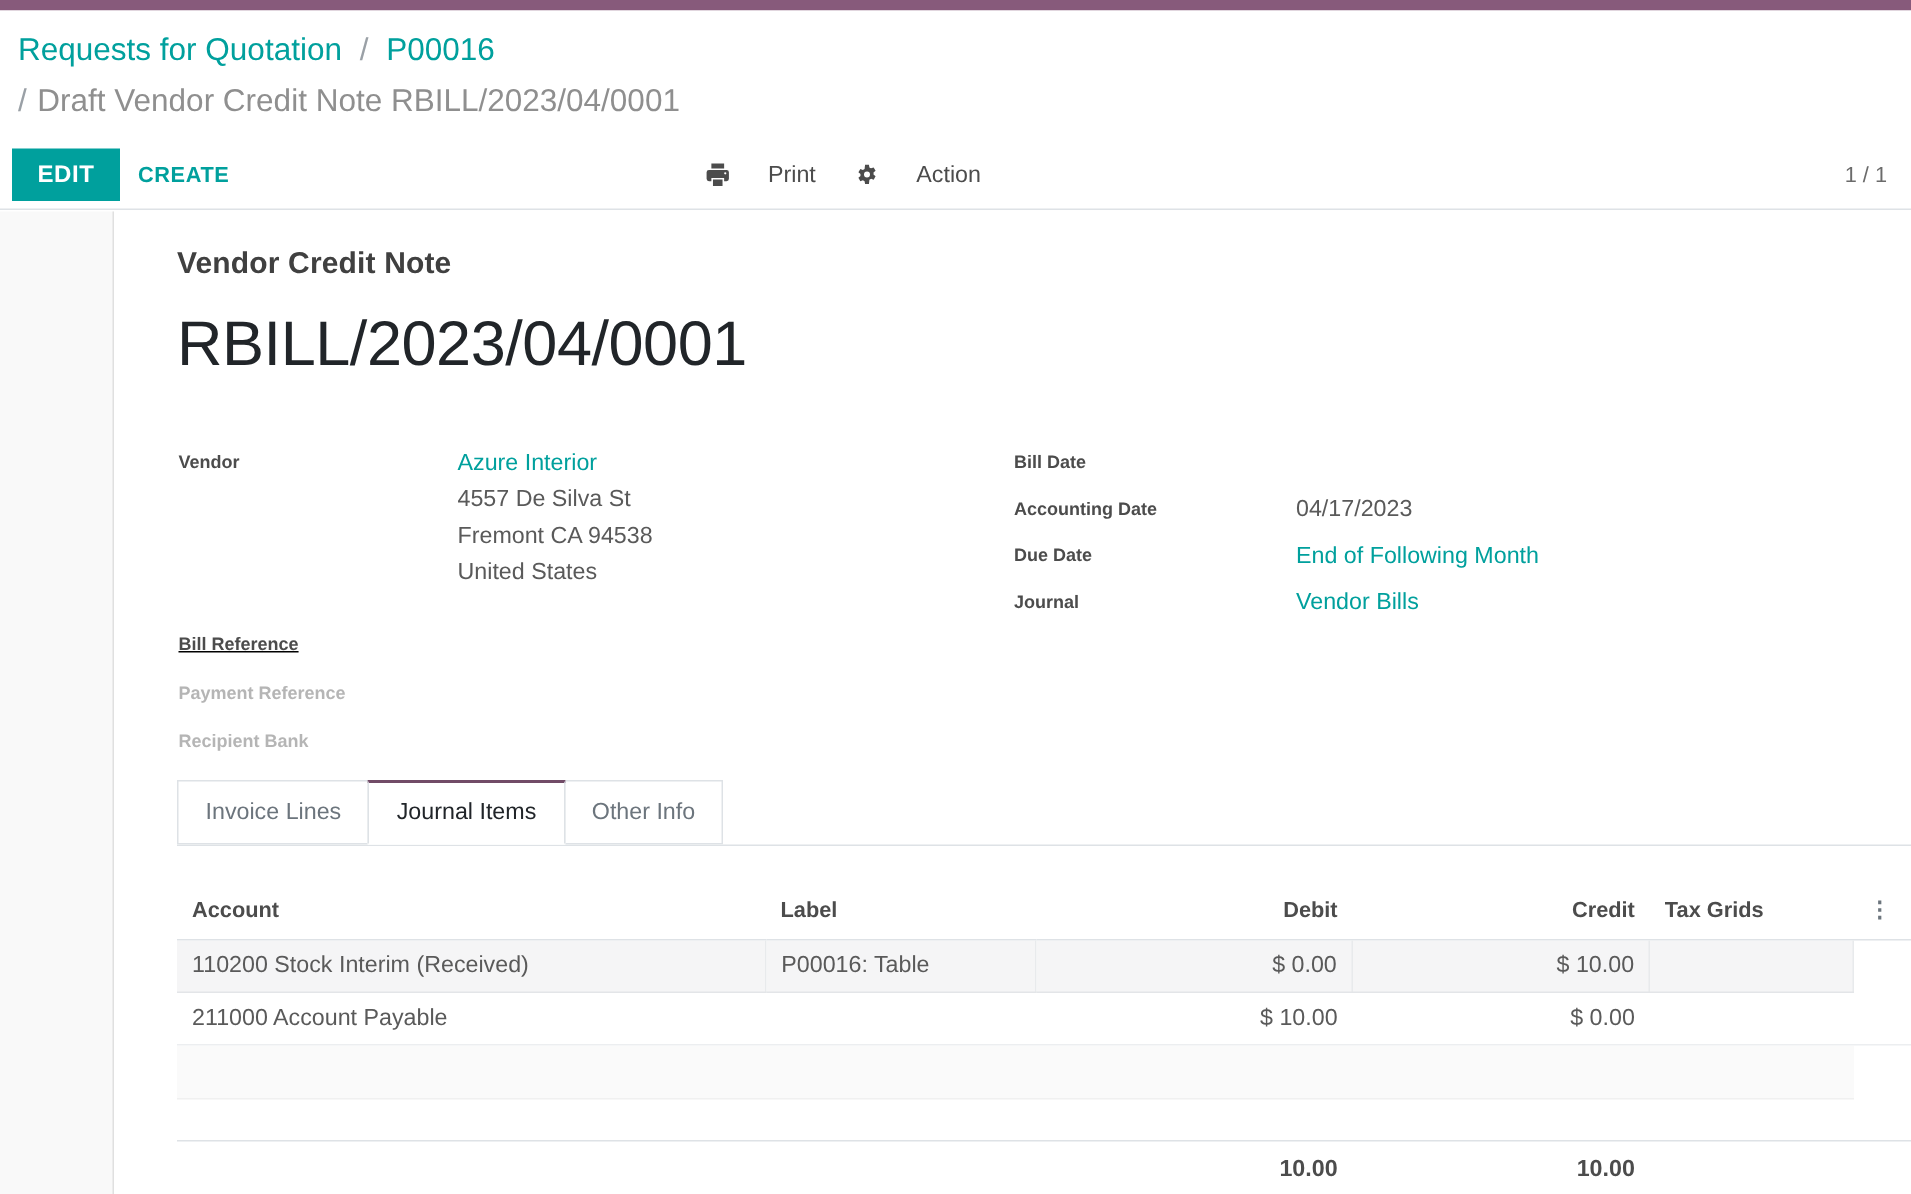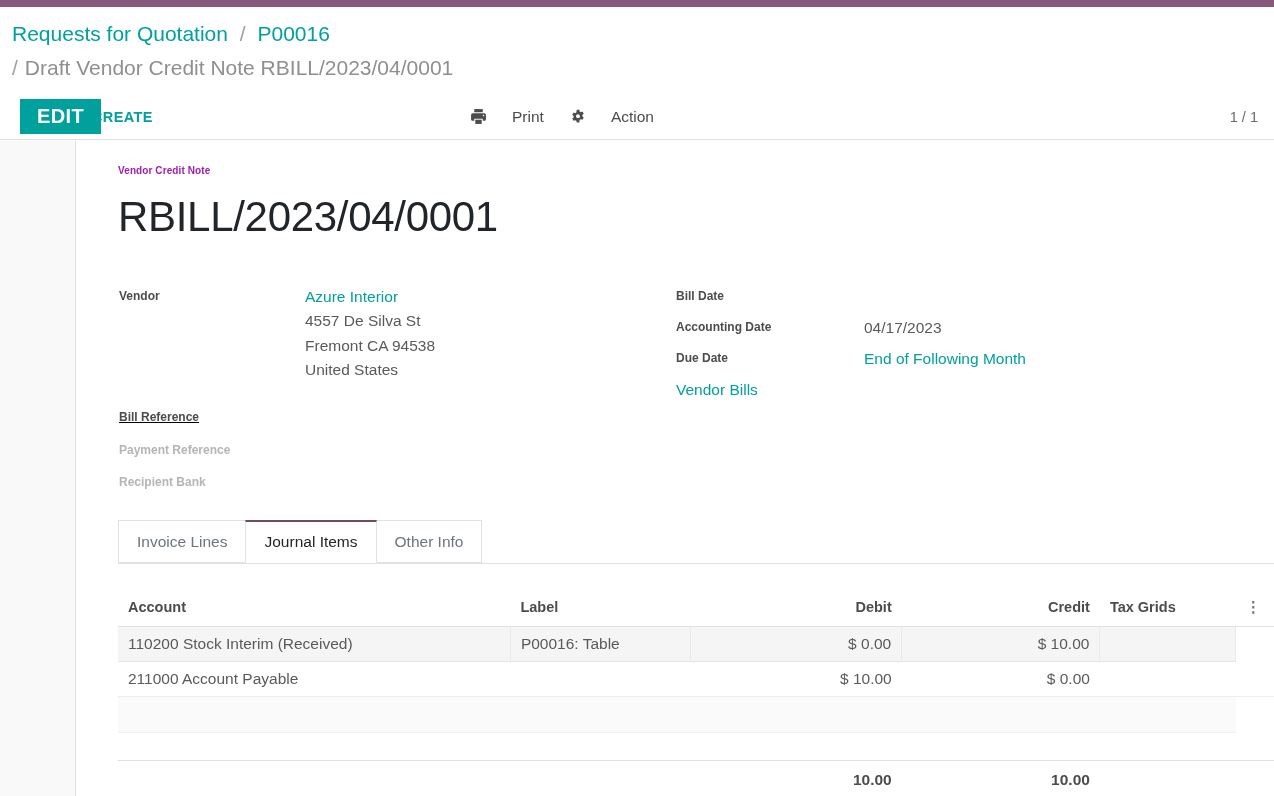--- a/index.html
+++ b/index.html
@@ -43,26 +43,26 @@
     font-size: 21px; line-height: 27px;
     color: #8f8f8f;
     white-space: nowrap;
   }
   .breadcrumb-line2 .bc-sep { margin-right: 7px; margin-left: 0; }
 
   
   .btn-row { position: absolute; left: 0; top: 92px; width: 1274px; height: 36px; }
 
   .btn-edit {
-    position: absolute; left: 20px; top: 0;
+    position: absolute; left: 8px; top: 0;
     height: 35px; padding: 0 17px;
     background: #00A09D; color: #ffffff;
     border: none; border-radius: 0;
     font-family: "Liberation Sans", sans-serif;
-    font-size: 20px; font-weight: 700;
+    font-size: 16px; font-weight: 700;
     letter-spacing: .4px;
     cursor: pointer;
     display: flex; align-items: center;
   }
   .btn-create {
     position: absolute; left: 78px; top: 0;
     height: 35px; padding: 0 14px;
     background: transparent; color: #00A09D;
     border: none;
     font-family: "Liberation Sans", sans-serif;
@@ -105,21 +105,21 @@
 
   .sheet {
     position: absolute; left: 77px; top: 0;
     width: 1197px; height: 655px;
     background: #ffffff;
     padding: 24px 40px 0 41px;
   }
 
   
   .doc-type {
-    font-size: 10px; font-weight: 700; color: #a21caf;
+    font-size: 20px; font-weight: 700; color: #404040;
     letter-spacing: .1px;
   }
   .doc-title {
     margin-top: 16px;
     font-size: 42px; line-height: 50px; font-weight: 400;
     color: #212529; letter-spacing: -.3px;
   }
 
   
   .groups {
@@ -324,20 +324,21 @@
             <div class="flabel">Accounting Date</div>
             <div class="fvalue">04/17/2023</div>
           </div>
 
           <div class="frow">
             <div class="flabel">Due Date</div>
             <div class="fvalue link">End of Following Month</div>
           </div>
 
           <div class="frow">
+            <div class="flabel">Journal</div>
             <div class="fvalue link">Vendor Bills</div>
           </div>
         </div>
       </div>
     </div>
 
     <div class="notebook" style="left:118px; top:379px; width:1156px;">
       <div class="tabs">
         <div class="tab">Invoice Lines</div>
         <div class="tab active">Journal Items</div>

